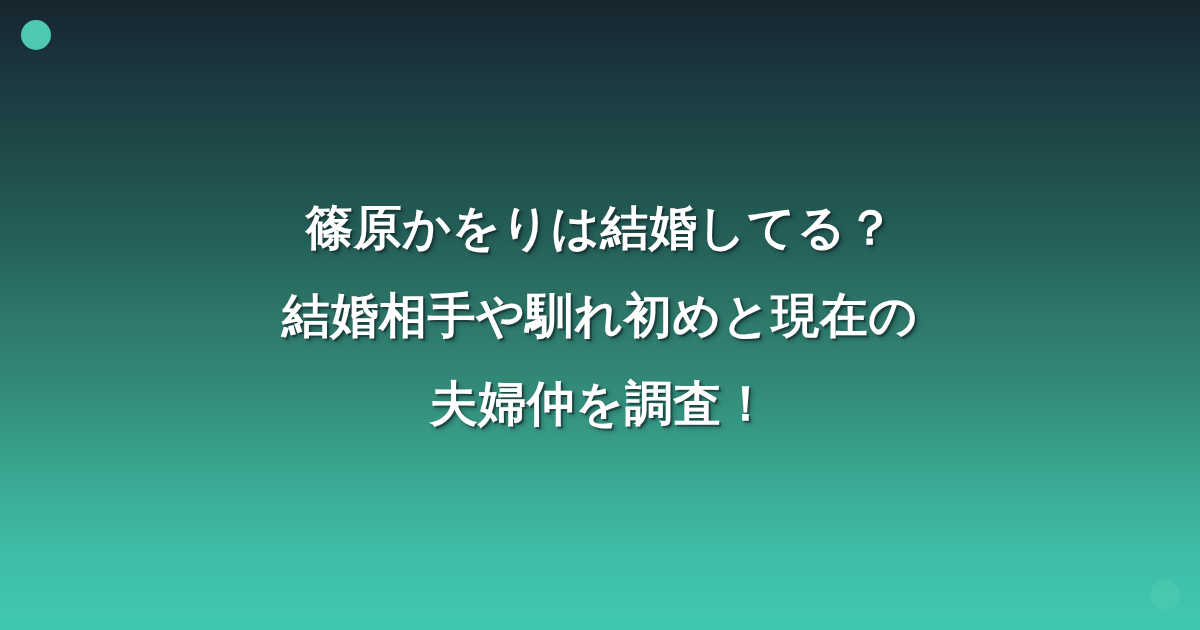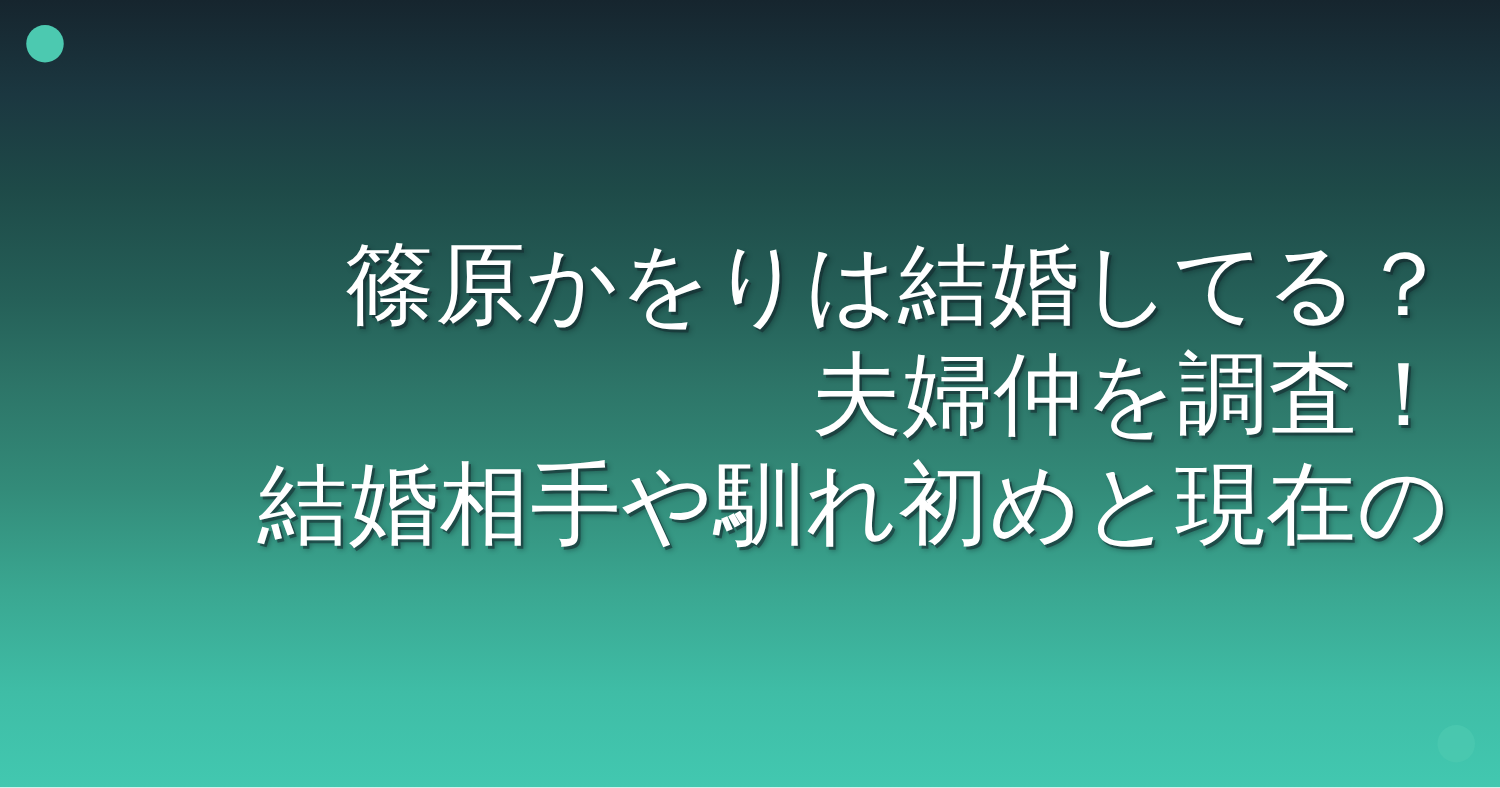--- a/index.html
+++ b/index.html
@@ -62,40 +62,40 @@
     flex-direction: column;
     align-items: center;
     justify-content: center;
     box-sizing: border-box;
     padding: 0 40px;
   }
 
   .title-line {
     display: block;
     width: 100%;
-    text-align: right;
+    text-align: center;
     color: #ffffff;
-    font-size: 72px;
+    font-size: 48px;
     line-height: 88px;
-    font-weight: 400;
+    font-weight: 700;
     letter-spacing: 0.01em;
     white-space: nowrap;
     text-shadow:
        2px 2px 0px rgba(20, 40, 45, 0.55),
        3px 3px 4px rgba(10, 25, 30, 0.35);
   }
 </style>
 </head>
 <body>
 
 <div id="card" style="--g0: #16252E; --g1: #1B3740; --g2: #1E4A48; --g3: #256058; --g4: #2D7568; --g5: #338B79; --g6: #3AA791; --g7: #3FBDA6; --g8: #42C8B0;">
 
   <span class="dot dot--top-left" style="background: rgb(76, 201, 176);"></span>
 
   <div id="title-block">
     <span class="title-line" style="color: rgb(255, 255, 255);">篠原かをりは結婚してる？</span>
+    <span class="title-line" style="color: rgb(255, 255, 255);">結婚相手や馴れ初めと現在の</span>
     <span class="title-line" style="color: rgb(255, 255, 255);">夫婦仲を調査！</span>
-    <span class="title-line" style="color: rgb(255, 255, 255);">結婚相手や馴れ初めと現在の</span>
   </div>
 
   <span class="dot dot--bottom-right" style="background: rgb(76, 201, 176);"></span>
 
 </div>
 
 </body></html>

